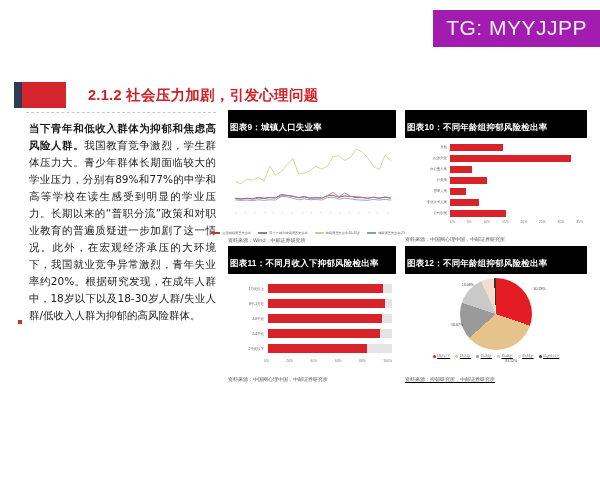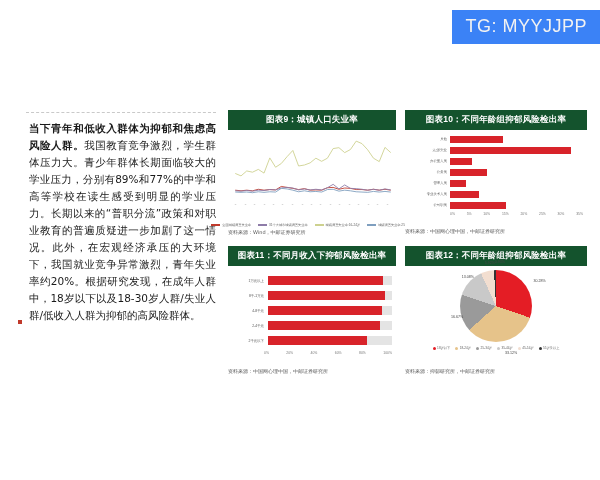--- a/index.html
+++ b/index.html
@@ -5,22 +5,22 @@
   html,body{margin:0;padding:0;}
   body{
     width:600px;height:480px;background:#ffffff;
     font-family:"Liberation Sans","DejaVu Sans",sans-serif;
     position:relative;overflow:hidden;
   }
   .slide{position:absolute;left:0;top:0;width:600px;height:480px;background:#fff;}
 
   
   .wm-tg{
-    position:absolute;right:0;top:10px;background:#3b82f6;color:#f2f2f2;
-    font-size:18px;letter-spacing:.5px;padding:6px 13px 7px 13px;
+    position:absolute;right:0;top:10px;background:#a21caf;color:#f2f2f2;
+    font-size:21px;letter-spacing:.5px;padding:6px 13px 7px 13px;
     font-family:"Liberation Sans",sans-serif;
   }
   .wm-site{
     position:absolute;left:14px;top:438px;background:#5c5c5c;color:#fff;
     font-size:13px;padding:5px 10px 6px 10px;letter-spacing:.2px;
   }
 
   
   .hdr{position:absolute;left:14px;top:82px;display:flex;align-items:center;}
   .hdr-mark{width:8px;height:26px;background:#2f3a56;}
@@ -37,22 +37,22 @@
   .bullet-sq{width:4px;height:4px;background:#c0392b;margin-top:7px;margin-right:7px;flex:0 0 auto;}
   .bodytext{
     font-size:10.5px;line-height:17px;color:#1a1a1a;text-align:justify;
     font-family:"DejaVu Sans","Liberation Sans",sans-serif;
   }
   .bodytext b{font-weight:bold;}
 
   
   .panel{position:absolute;background:#fff;}
   .panel-title{
-    background:#14532d;color:#fff;font-weight:bold;font-size:8.5px;
-    text-align:center;padding:4px 2px 4px 2px;letter-spacing:.2px;
+    background:#000000;color:#fff;font-weight:bold;font-size:8.5px;
+    padding:12px 2px 4px 2px;letter-spacing:.2px;
     white-space:nowrap;overflow:hidden;
   }
   .panel-body{position:relative;background:#fff;}
   .src{
     font-size:5px;color:#555;margin-top:2px;white-space:nowrap;
     font-family:"DejaVu Sans",sans-serif;
   }
 
   
   #c9 {left:228px;top:110px;width:168px;}
@@ -97,40 +97,45 @@
   }
   .hb2-track{flex:1;height:9px;background:#e4e4e4;position:relative;margin-right:4px;}
   .hb2-fill{height:9px;background:#d8232a;position:absolute;top:0;left:0;}
   .axis11{
     margin-left:36px;margin-right:4px;display:flex;justify-content:space-between;
     padding-top:2px;
   }
   .axis11 span{font-size:3.4px;color:#777;}
 
   
-  #c12{left:405px;top:246px;width:182px;}
+  #c12{left:405px;top:246px;width:182px;text-decoration:underline;}
   #c12 .panel-body{height:100px;}
   .pie-area{position:relative;height:82px;}
   .pie{
     position:absolute;left:50%;top:4px;transform:translateX(-50%);
     width:72px;height:72px;border-radius:50%;
   }
   .pie-lab{position:absolute;font-size:3.6px;color:#444;white-space:nowrap;}
   .legend12{display:flex;justify-content:center;gap:5px;margin-top:-2px;}
   .lg12{display:flex;align-items:center;gap:1.5px;}
   .lg12-dot{width:3px;height:3px;border-radius:50%;}
   .lg12-t{font-size:3.2px;color:#666;white-space:nowrap;}
 </style>
 </head>
 <body>
 
 <div class="slide">
 
   <div class="wm-tg">TG: MYYJJPP</div>
 
+  <div class="hdr">
+    <div class="hdr-mark"></div>
+    <div class="hdr-mark2"></div>
+    <div class="hdr-title">2.1.2 社会压力加剧，引发心理问题</div>
+  </div>
 
   <div class="textcol">
     <div class="tc-rule"></div>
     <div class="bullet-row">
       <div class="bullet-sq"></div>
       <div class="bodytext"><b>当下青年和低收入群体为抑郁和焦虑高风险人群。</b><span>我国教育竞争激烈，学生群体压力大。青少年群体长期面临较大的学业压力，分别有89%和77%的中学和高等学校在读生感受到明显的学业压力。长期以来的“普职分流”政策和对职业教育的普遍质疑进一步加剧了这一情况。此外，在宏观经济承压的大环境下，我国就业竞争异常激烈，青年失业率约20%。根据研究发现，在成年人群中，18岁以下以及18-30岁人群/失业人群/低收入人群为抑郁的高风险群体。</span></div>
     </div>
   </div>
 
   <div class="panel" id="c9">

